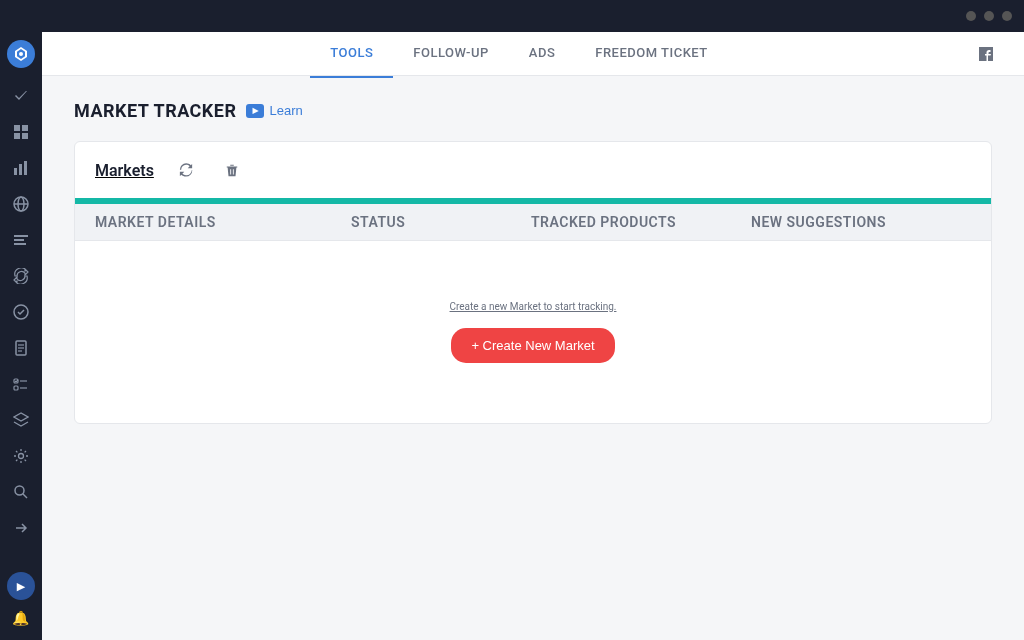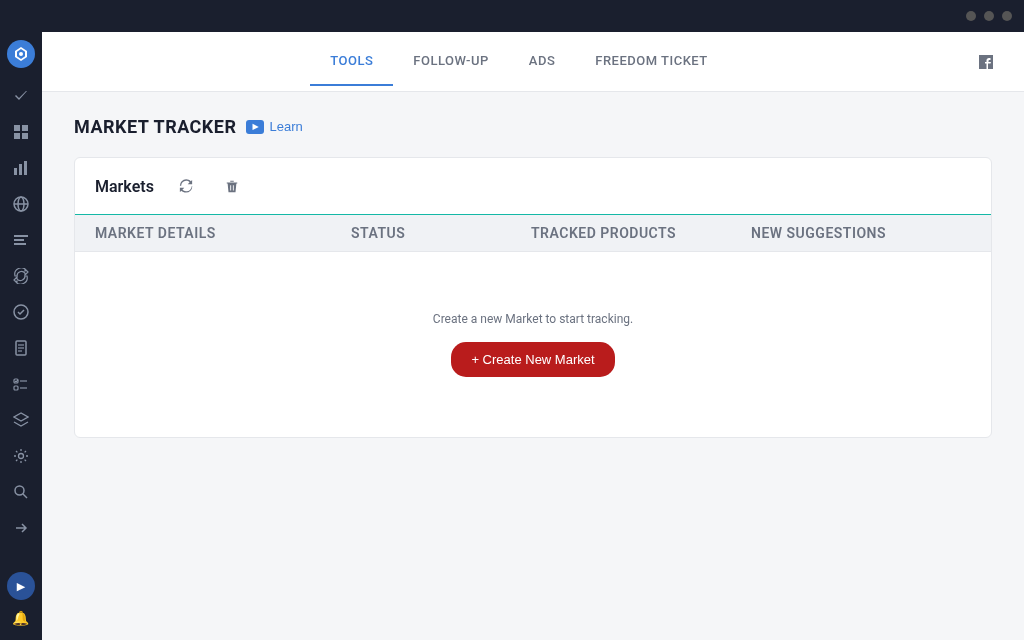--- a/index.html
+++ b/index.html
@@ -114,21 +114,21 @@
       flex: 1;
       display: flex;
       flex-direction: column;
       overflow: hidden;
     }
 
     
     .nav-bar {
       background: #fff;
       border-bottom: 1px solid #e5e7eb;
-      height: 60px;
+      height: 44px;
       display: flex;
       align-items: center;
       padding: 0 24px;
       flex-shrink: 0;
       position: relative;
     }
     .nav-tabs {
       display: flex;
       align-items: center;
       gap: 0;
@@ -221,21 +221,22 @@
       background: #fff;
       border-radius: 6px;
       border: 1px solid #e5e7eb;
       overflow: hidden;
     }
     .markets-header {
       display: flex;
       align-items: center;
       padding: 14px 20px;
       gap: 18px;
-      border-bottom: 1px solid #14b8a6;
+      border-bottom: 6px solid #14b8a6;
+      text-decoration: underline;
     }
     .markets-title {
       font-size: 16px;
       font-weight: 600;
       color: #1a1f2e;
     }
     .icon-btn {
       width: 28px;
       height: 28px;
       display: flex;
@@ -266,25 +267,26 @@
     
     .empty-state {
       display: flex;
       flex-direction: column;
       align-items: center;
       justify-content: center;
       padding: 60px 20px;
       gap: 16px;
     }
     .empty-state-text {
-      font-size: 12px;
-      color: #6b7280;
+      font-size: 10px;
+      color: #6b7280;
+      text-decoration: underline;
     }
     .create-btn {
-      background: #b91c1c;
+      background: #ef4444;
       color: white;
       border: none;
       padding: 10px 20px;
       border-radius: 15px;
       font-size: 13px;
       font-weight: 500;
       cursor: pointer;
       display: flex;
       align-items: center;
       gap: 6px;

